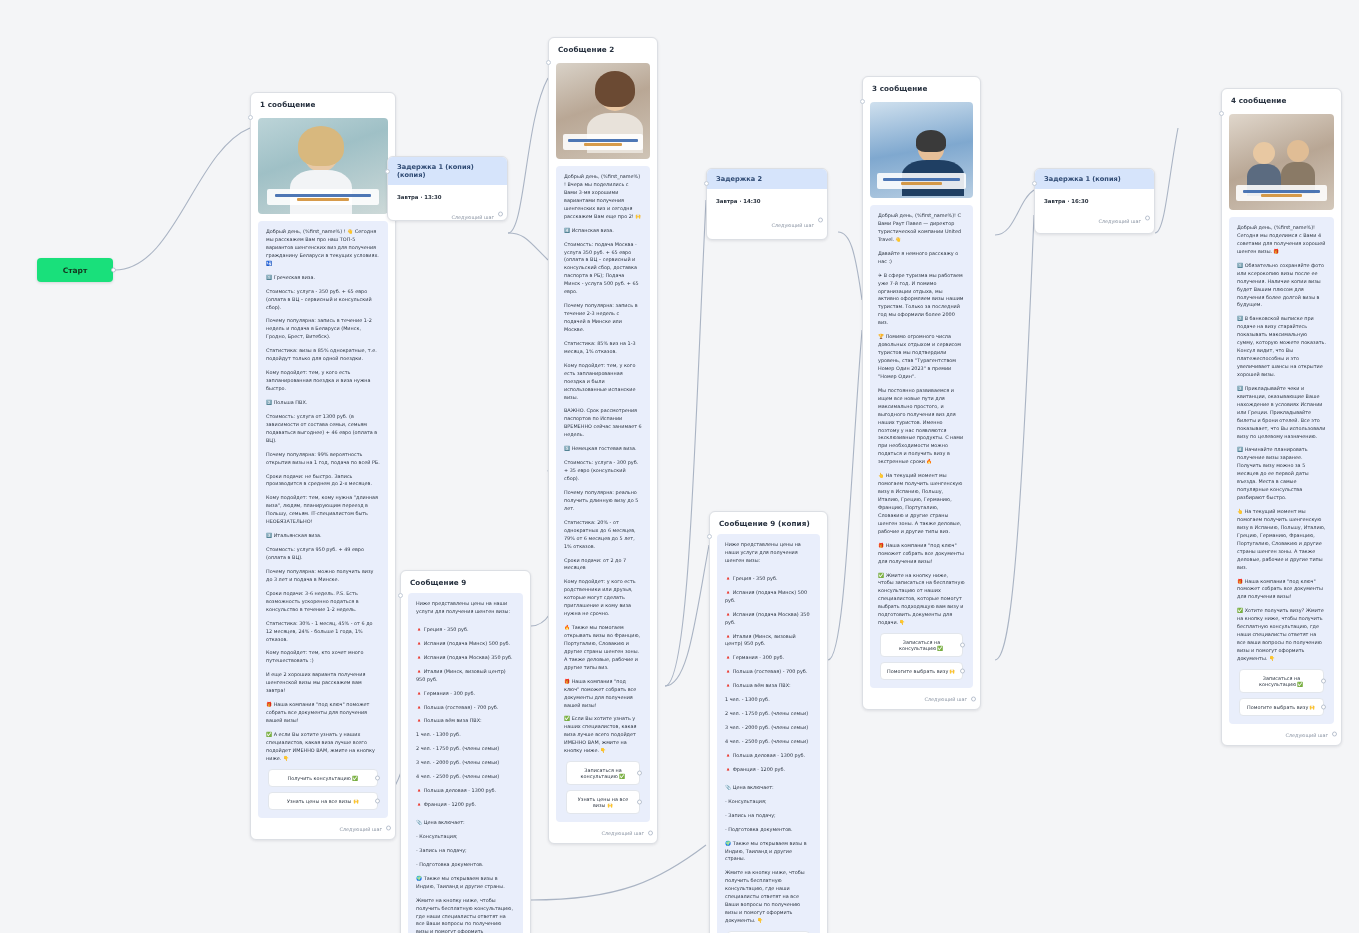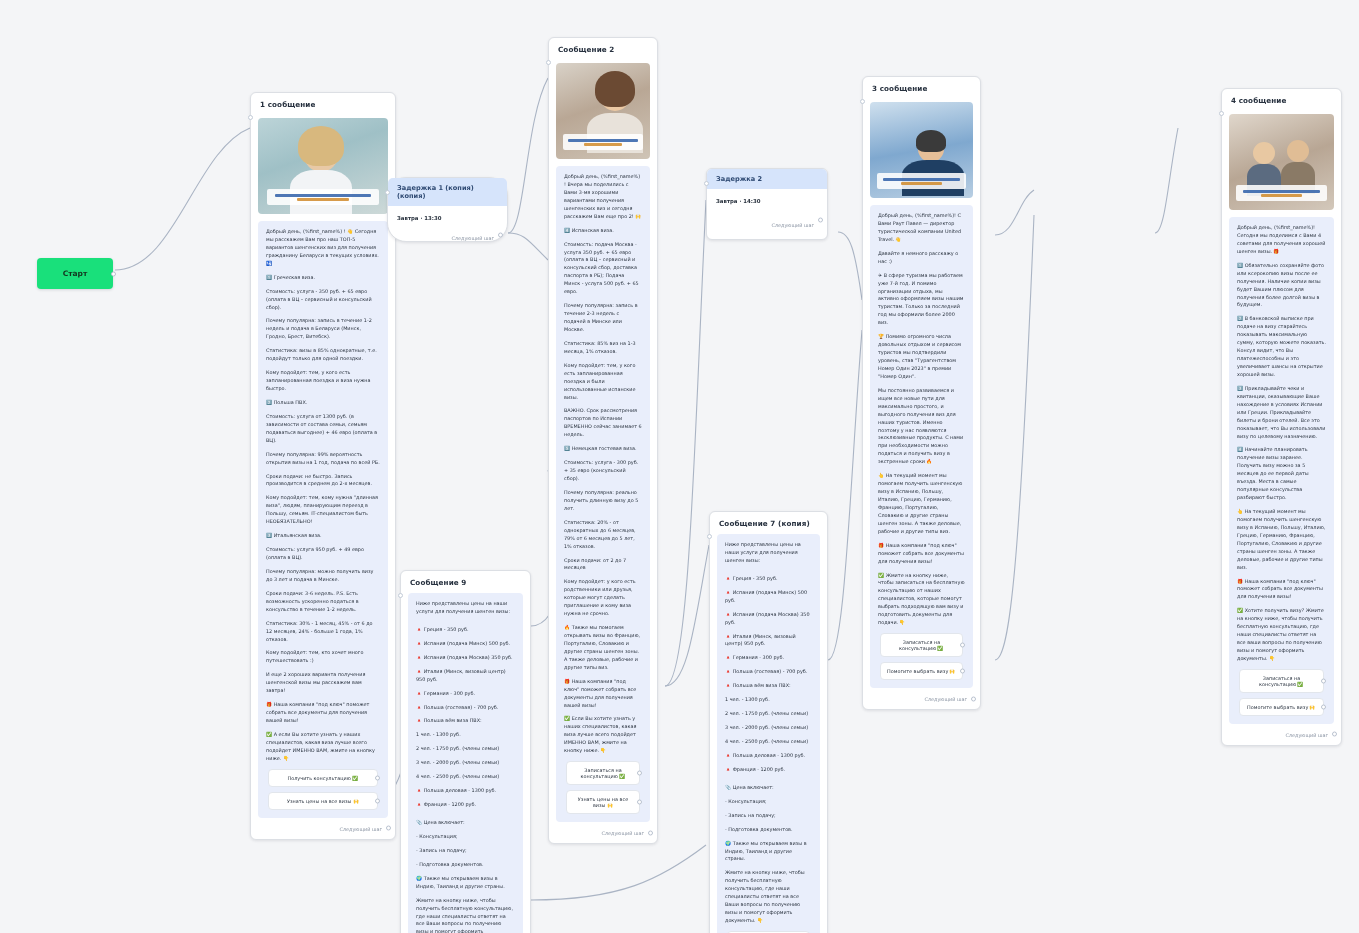--- a/index.html
+++ b/index.html
@@ -125,21 +125,21 @@
       <path d="M665,686 C690,686 695,420 706,200"></path>
       <path name="e-m2-to-m7copy" d="M665,686 C688,686 695,620 709,545"></path>
       <path d="M838,232 C850,232 855,250 862,300"></path>
       <path d="M828,660 C845,660 850,480 862,330"></path>
       <path d="M995,235 C1015,235 1018,200 1034,190"></path>
       <path d="M995,660 C1010,660 1020,560 1034,215"></path>
       <path d="M1155,233 C1165,233 1168,180 1178,128"></path>
     </g>
   </svg>
 
-  <div class="start-node" style="left:37px; top:258px; width:76px; height:31px;">
+  <div class="start-node" style="left:37px; top:258px; width:76px; height:24px;">
     <span>Старт</span>
     <span class="port"></span>
   </div>
 
   <div class="node" style="left:250px; top:92px; width:146px;">
     <span class="in-port"></span>
     <div class="node-title">1 сообщение</div>
     <div class="photo p1">
       <div class="ph-person" style="width:34px;height:34px;left:46px;top:20px;background:#e8c9a6;"></div>
       <div class="ph-person" style="width:46px;height:40px;left:40px;top:8px;background:#d8b87e;border-radius:50% 50% 40% 40%;"></div>
@@ -178,21 +178,21 @@
         <span>Узнать цены на все визы 🙌</span>
         <span class="port"></span>
       </div>
     </div>
     <div class="next-step">
       <span>Следующий шаг</span>
       <span class="port"></span>
     </div>
   </div>
 
-  <div class="delay-node" style="left:387px; top:177px; width:121px; height:65px;border-radius:19px;">
+  <div class="delay-node" style="left:387px; top:156px; width:121px; height:65px;">
     <span class="in-port" style="top:12px;"></span>
     <div class="delay-head">Задержка 1 (копия) (копия)</div>
     <div class="delay-body">Завтра · 13:30</div>
     <div class="next-step" style="padding-top:14px;">
       <span>Следующий шаг</span>
       <span class="port"></span>
     </div>
   </div>
 
   <div class="node" style="left:548px; top:37px; width:110px;">
@@ -275,21 +275,21 @@
     <div class="delay-head">Задержка 2</div>
     <div class="delay-body">Завтра · 14:30</div>
     <div class="next-step" style="padding-top:18px;">
       <span>Следующий шаг</span>
       <span class="port"></span>
     </div>
   </div>
 
   <div class="node" style="left:709px; top:511px; width:119px;">
     <span class="in-port"></span>
-    <div class="node-title">Сообщение 7 (копия)</div>
+    <div class="node-title">Сообщение 9 (копия)</div>
     <div class="bubble">
       <p>Ниже представлены цены на наши услуги для получения шенген визы:</p>
       <div class="sp"></div>
       <p>🔺 Греция - 350 руб.</p>
       <p>🔺 Испания (подача Минск) 500 руб.</p>
       <p>🔺 Испания (подача Москва) 350 руб.</p>
       <p>🔺 Италия (Минск, визовый центр) 950 руб.</p>
       <p>🔺 Германия - 300 руб.</p>
       <p>🔺 Польша (гостевая) - 700 руб.</p>
       <p>🔺 Польша вём виза ПВХ:</p>
@@ -343,20 +343,29 @@
         <span>Помогите выбрать визу 🙌</span>
         <span class="port"></span>
       </div>
     </div>
     <div class="next-step">
       <span>Следующий шаг</span>
       <span class="port"></span>
     </div>
   </div>
 
+  <div class="delay-node" style="left:1034px; top:168px; width:121px; height:66px;">
+    <span class="in-port" style="top:12px;"></span>
+    <div class="delay-head">Задержка 1 (копия)</div>
+    <div class="delay-body">Завтра · 16:30</div>
+    <div class="next-step" style="padding-top:14px;">
+      <span>Следующий шаг</span>
+      <span class="port"></span>
+    </div>
+  </div>
 
   <div class="node" style="left:1178px; top:88px; width:121px;margin-left:43px;">
     <span class="in-port"></span>
     <div class="node-title">4 сообщение</div>
     <div class="photo p4">
       <div class="ph-person" style="width:22px;height:22px;left:24px;top:28px;background:#e8c8a2;"></div>
       <div class="ph-person" style="width:22px;height:22px;left:58px;top:26px;background:#e0bd95;"></div>
       <div class="ph-body" style="width:34px;height:32px;left:18px;top:50px;background:#5b6b80;"></div>
       <div class="ph-body" style="width:34px;height:32px;left:52px;top:48px;background:#8a7a66;"></div>
       <div class="ph-bar">

